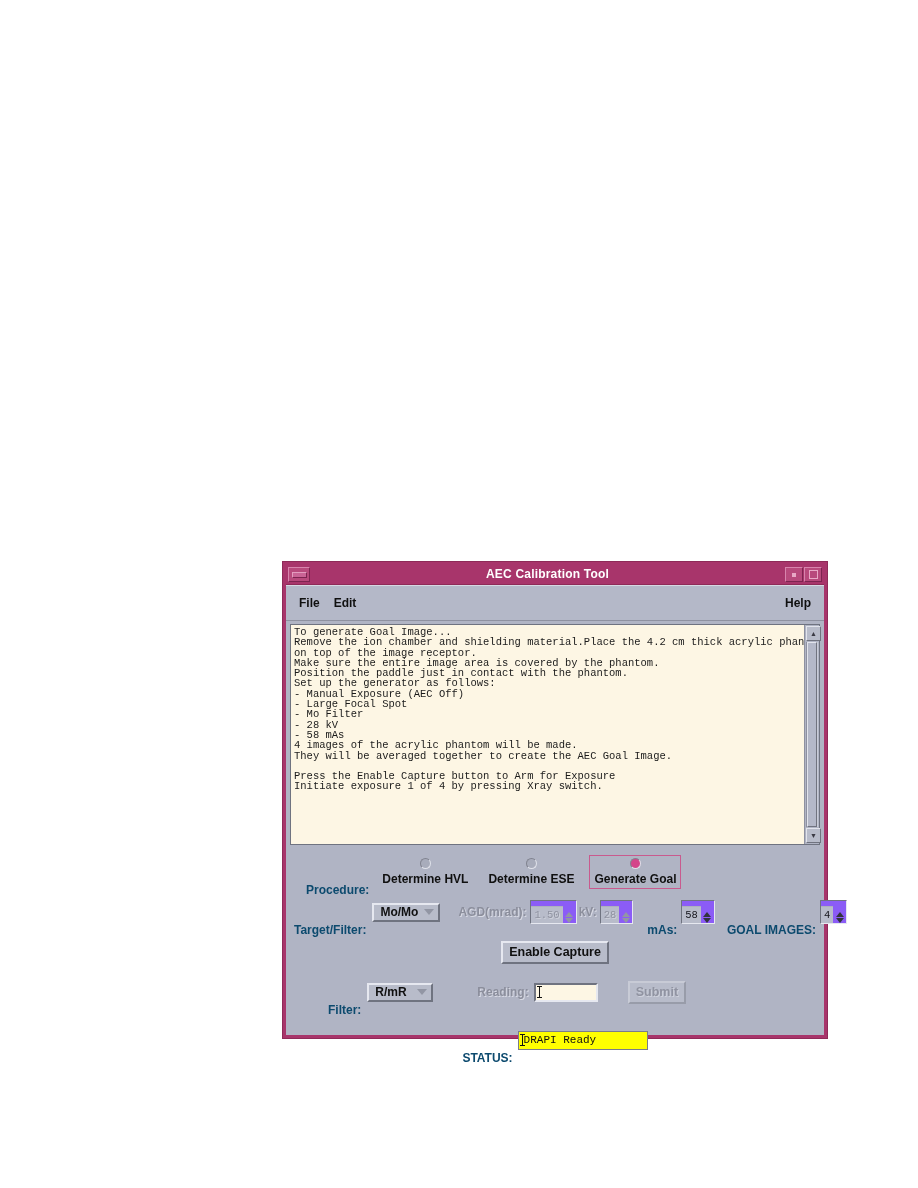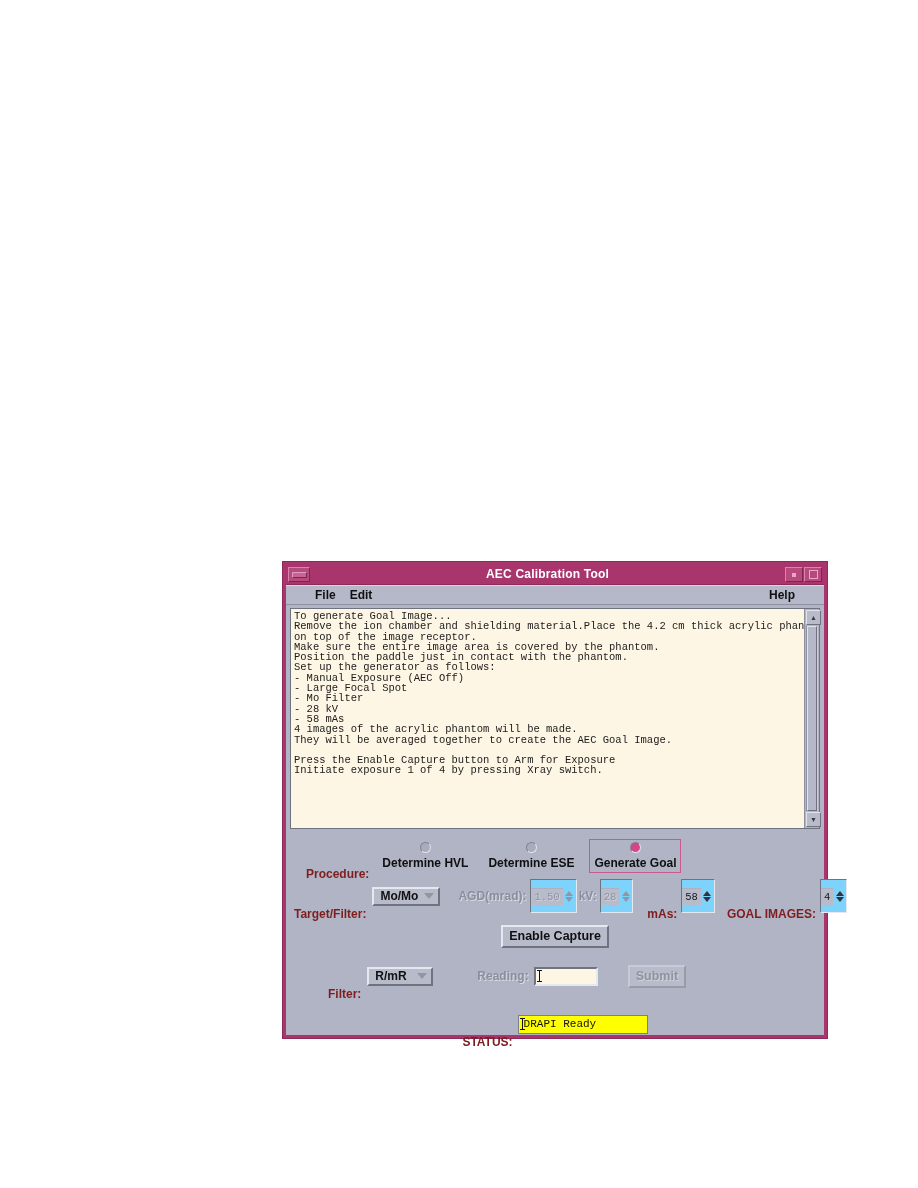--- a/index.html
+++ b/index.html
@@ -84,27 +84,27 @@
     width: 4px; height: 4px; background: #e8a8c6;
   }
   .tb-sq {
     width: 9px; height: 9px;
     border: 1px solid #e8a8c6;
     box-sizing: border-box;
   }
 
   
   .menubar {
-    height: 20px;
+    height: 36px;
     background: #b4b8c8;
     border-top: 1px solid #d6d9e3;
     border-bottom: 1px solid #8e91a0;
     display: flex;
     align-items: center;
-    padding: 0 22px;
+    padding: 0 6px;
     box-sizing: border-box;
     position: relative;
   }
   .menu-item {
     font-size: 12px;
     font-weight: bold;
     color: #101010;
     padding: 1px 7px;
     line-height: 15px;
     white-space: nowrap;
@@ -182,21 +182,21 @@
     padding: 6px 0 0 0;
   }
   .row {
     display: flex;
     align-items: center;
     height: 26px;
   }
   .row-procedure { padding-left: 20px; gap: 0; }
   .lbl {
     font-size: 12px;
-    color: #7f1d1d;
+    color: #0c4a6e;
     font-weight: bold;
     white-space: nowrap;
     margin-top: 36px;
   }
   .lbl-dim {
     font-size: 12px;
     color: #8b8e9c;
     font-weight: bold;
     white-space: nowrap;
     text-shadow: 1px 1px 0 #d8dae4;
@@ -261,27 +261,27 @@
     width: 0; height: 0;
     border-left: 5px solid transparent;
     border-right: 5px solid transparent;
     border-top: 6px solid #9296a4;
     margin-right: 1px;
   }
 
   
   .spin {
     display: inline-flex;
-    align-items: center;
-    background: #7dd3fc;
+    align-items: flex-end;
+    background: #8b5cf6;
     border-top: 1px solid #6f7380;
     border-left: 1px solid #6f7380;
     border-right: 1px solid #e6e8f0;
     border-bottom: 1px solid #e6e8f0;
-    height: 34px;
+    height: 24px;
     box-sizing: border-box;
   }
   .spin .field {
     background: #b8bcca;
     border-top: 1px solid #83869334;
     font-family: "Liberation Mono", monospace;
     font-size: 10.5px;
     color: #15151c;
     padding: 0 3px;
     display: flex;

